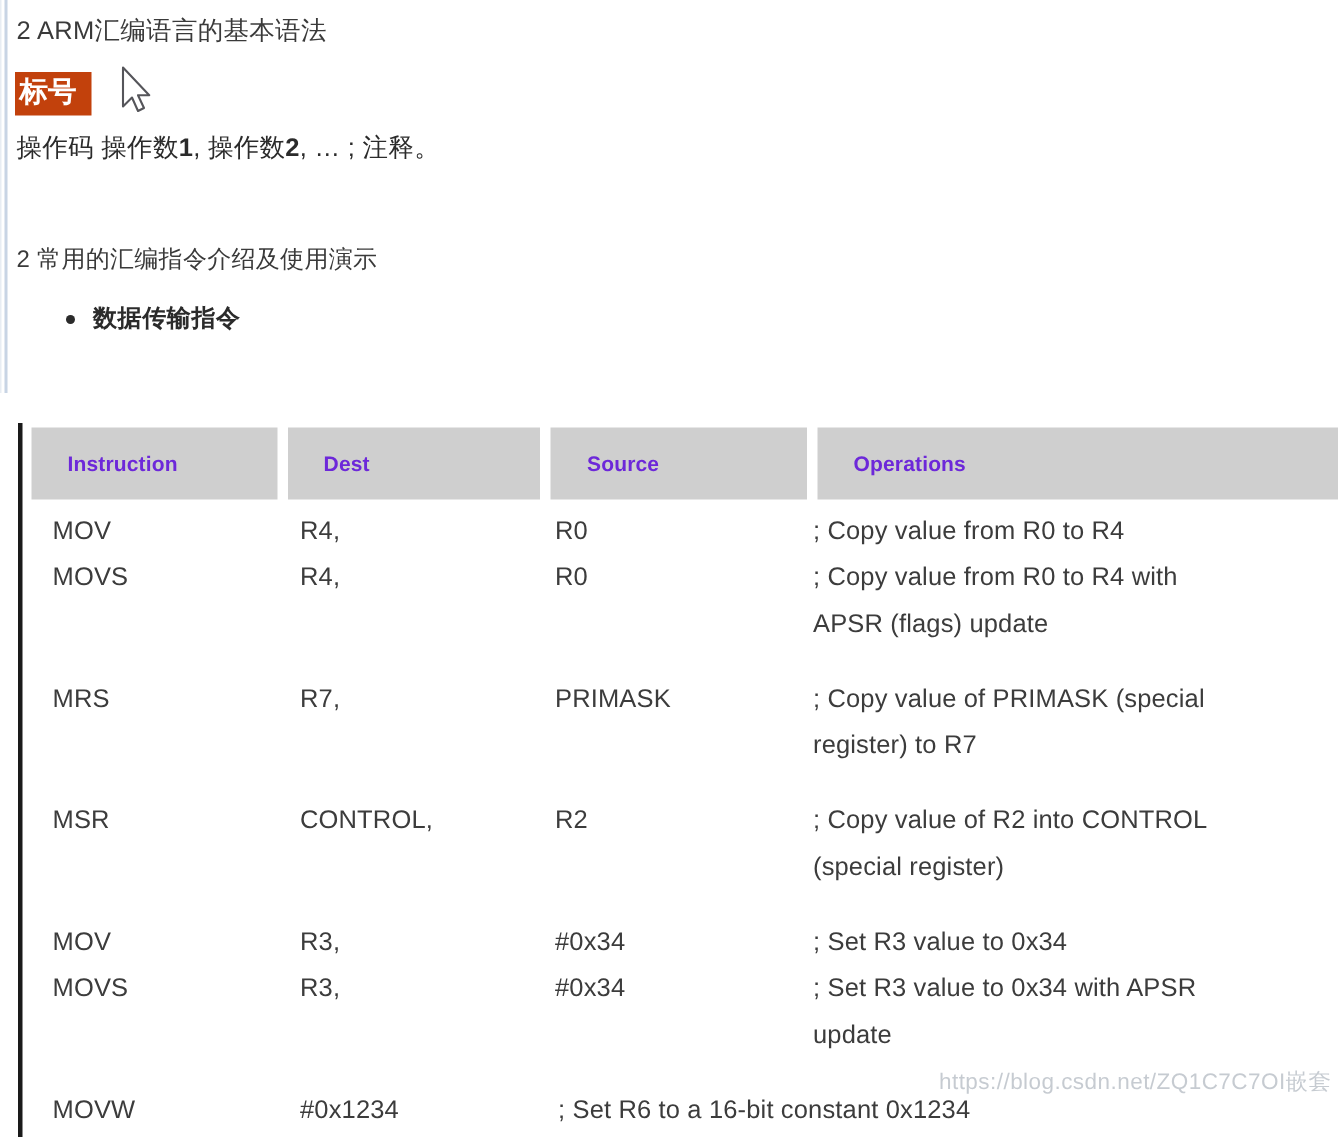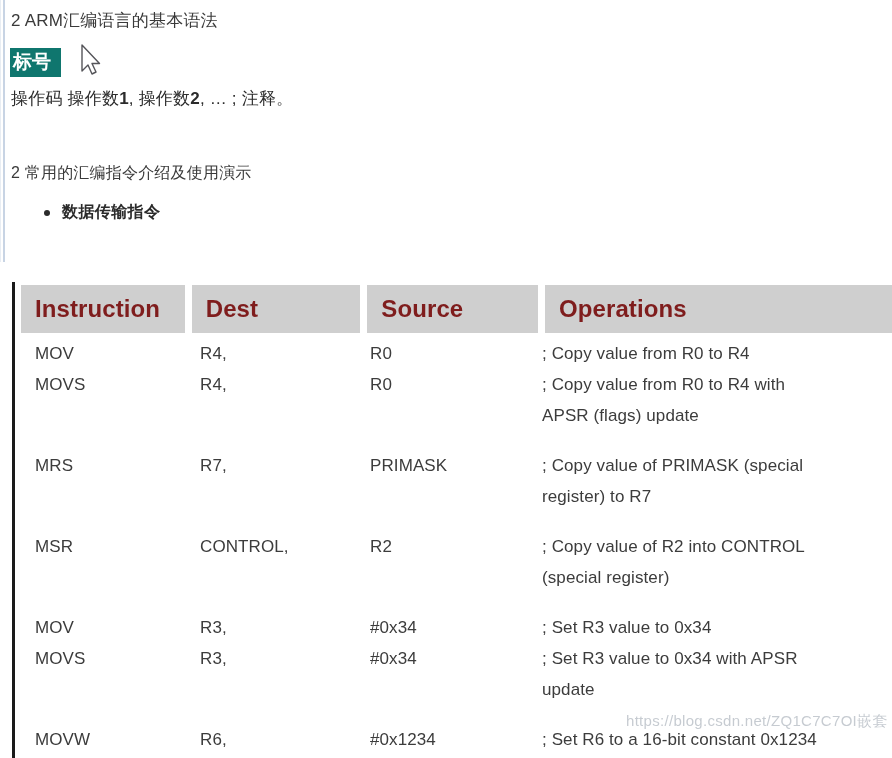--- a/index.html
+++ b/index.html
@@ -49,21 +49,21 @@
     font-size: 17px;
     color: #3a3a3a;
     white-space: nowrap;
     letter-spacing: 0.2px;
   }
 
   .label-highlight {
     position: absolute;
     left: 10px;
     top: 48px;
-    background: #0f766e;
+    background: #c2410c;
     color: #ffffff;
     font-size: 19px;
     font-weight: 600;
     padding: 3px 10px 5px 3px;
     line-height: 21px;
     white-space: nowrap;
   }
 
   .syntax-line {
     position: absolute;
@@ -145,24 +145,24 @@
     height: 48px;
     width: 881px;
     display: flex;
   }
   .th {
     background: #cfcfcf;
     height: 48px;
     box-sizing: border-box;
     display: flex;
     align-items: center;
-    padding-left: 14px;
-    font-size: 24px;
+    padding-left: 24px;
+    font-size: 14px;
     font-weight: bold;
-    color: #7f1d1d;
+    color: #6d28d9;
     margin-right: 7px;
     letter-spacing: 0.1px;
   }
   .th.c0 { width: 165px; }
   .th.c1 { width: 170px; }
   .th.c2 { width: 172px; }
   .th.c3 { width: 360px; margin-right: 0; }
 
   .tbody {
     position: absolute;
@@ -278,21 +278,20 @@
         <div class="tr">
           <div class="td c0">MOVS</div>
           <div class="td c1">R3,</div>
           <div class="td c2">#0x34</div>
           <div class="td c3">; Set R3 value to 0x34 with APSR
 update</div>
         </div>
         <div class="group-gap"></div>
         <div class="tr">
           <div class="td c0">MOVW</div>
-          <div class="td c1">R6,</div>
           <div class="td c2">#0x1234</div>
           <div class="td c3">; Set R6 to a 16-bit constant 0x1234</div>
         </div>
         <div class="tr">
           <div class="td c0">MOVT</div>
           <div class="td c1">R6,</div>
           <div class="td c2">#0x8765</div>
           <div class="td c3">; Set the upper 16-bit of R6 to
 0x8765</div>
         </div>

